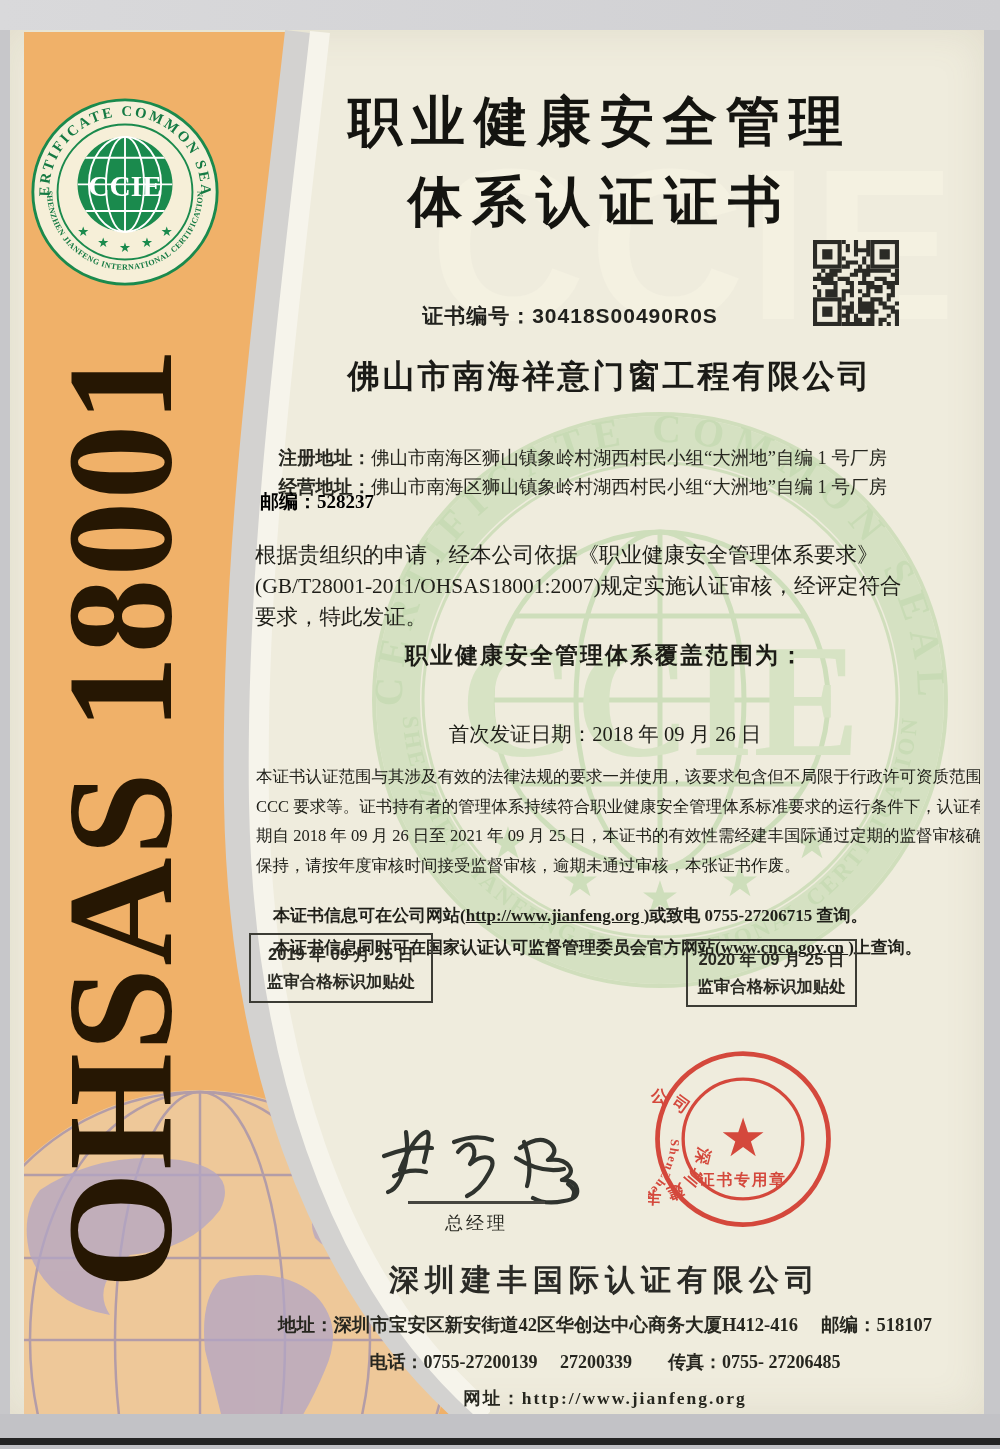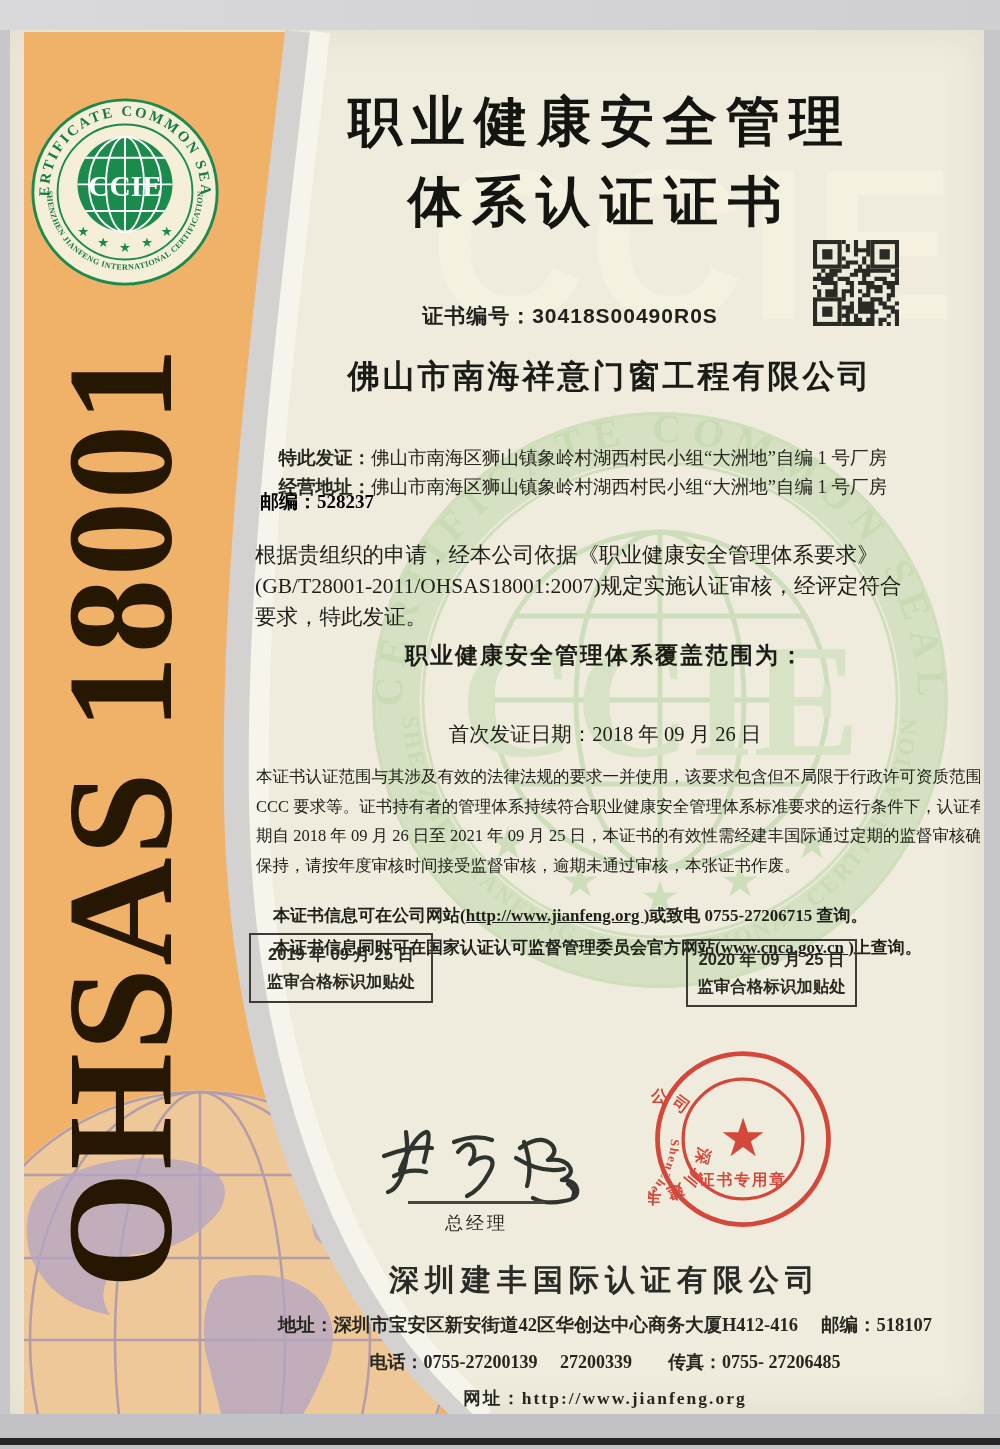--- a/index.html
+++ b/index.html
@@ -184,21 +184,21 @@
     </g>
   </svg>
 
   <div class="abs ctr" id="certno">
     <span>证书编号：</span><span class="cjk-sans">30418S00490R0S</span>
   </div>
 
   <div class="abs ctr" id="company">佛山市南海祥意门窗工程有限公司</div>
 
   <div class="abs addr" id="addr1">
-    <b>特此发证：</b><span>佛山市南海区狮山镇象岭村湖西村民小组“大洲地”自编 1 号厂房</span>
+    <b>注册地址：</b><span>佛山市南海区狮山镇象岭村湖西村民小组“大洲地”自编 1 号厂房</span>
   </div>
   <div class="abs addr" id="addr2">
     <b>经营地址：</b><span>佛山市南海区狮山镇象岭村湖西村民小组“大洲地”自编 1 号厂房</span>
   </div>
 
   <div class="abs" id="postal">
     <span>邮编：</span><span>528237</span>
   </div>
 
   <div class="abs" id="grant">根据贵组织的申请，经本公司依据《职业健康安全管理体系要求》

